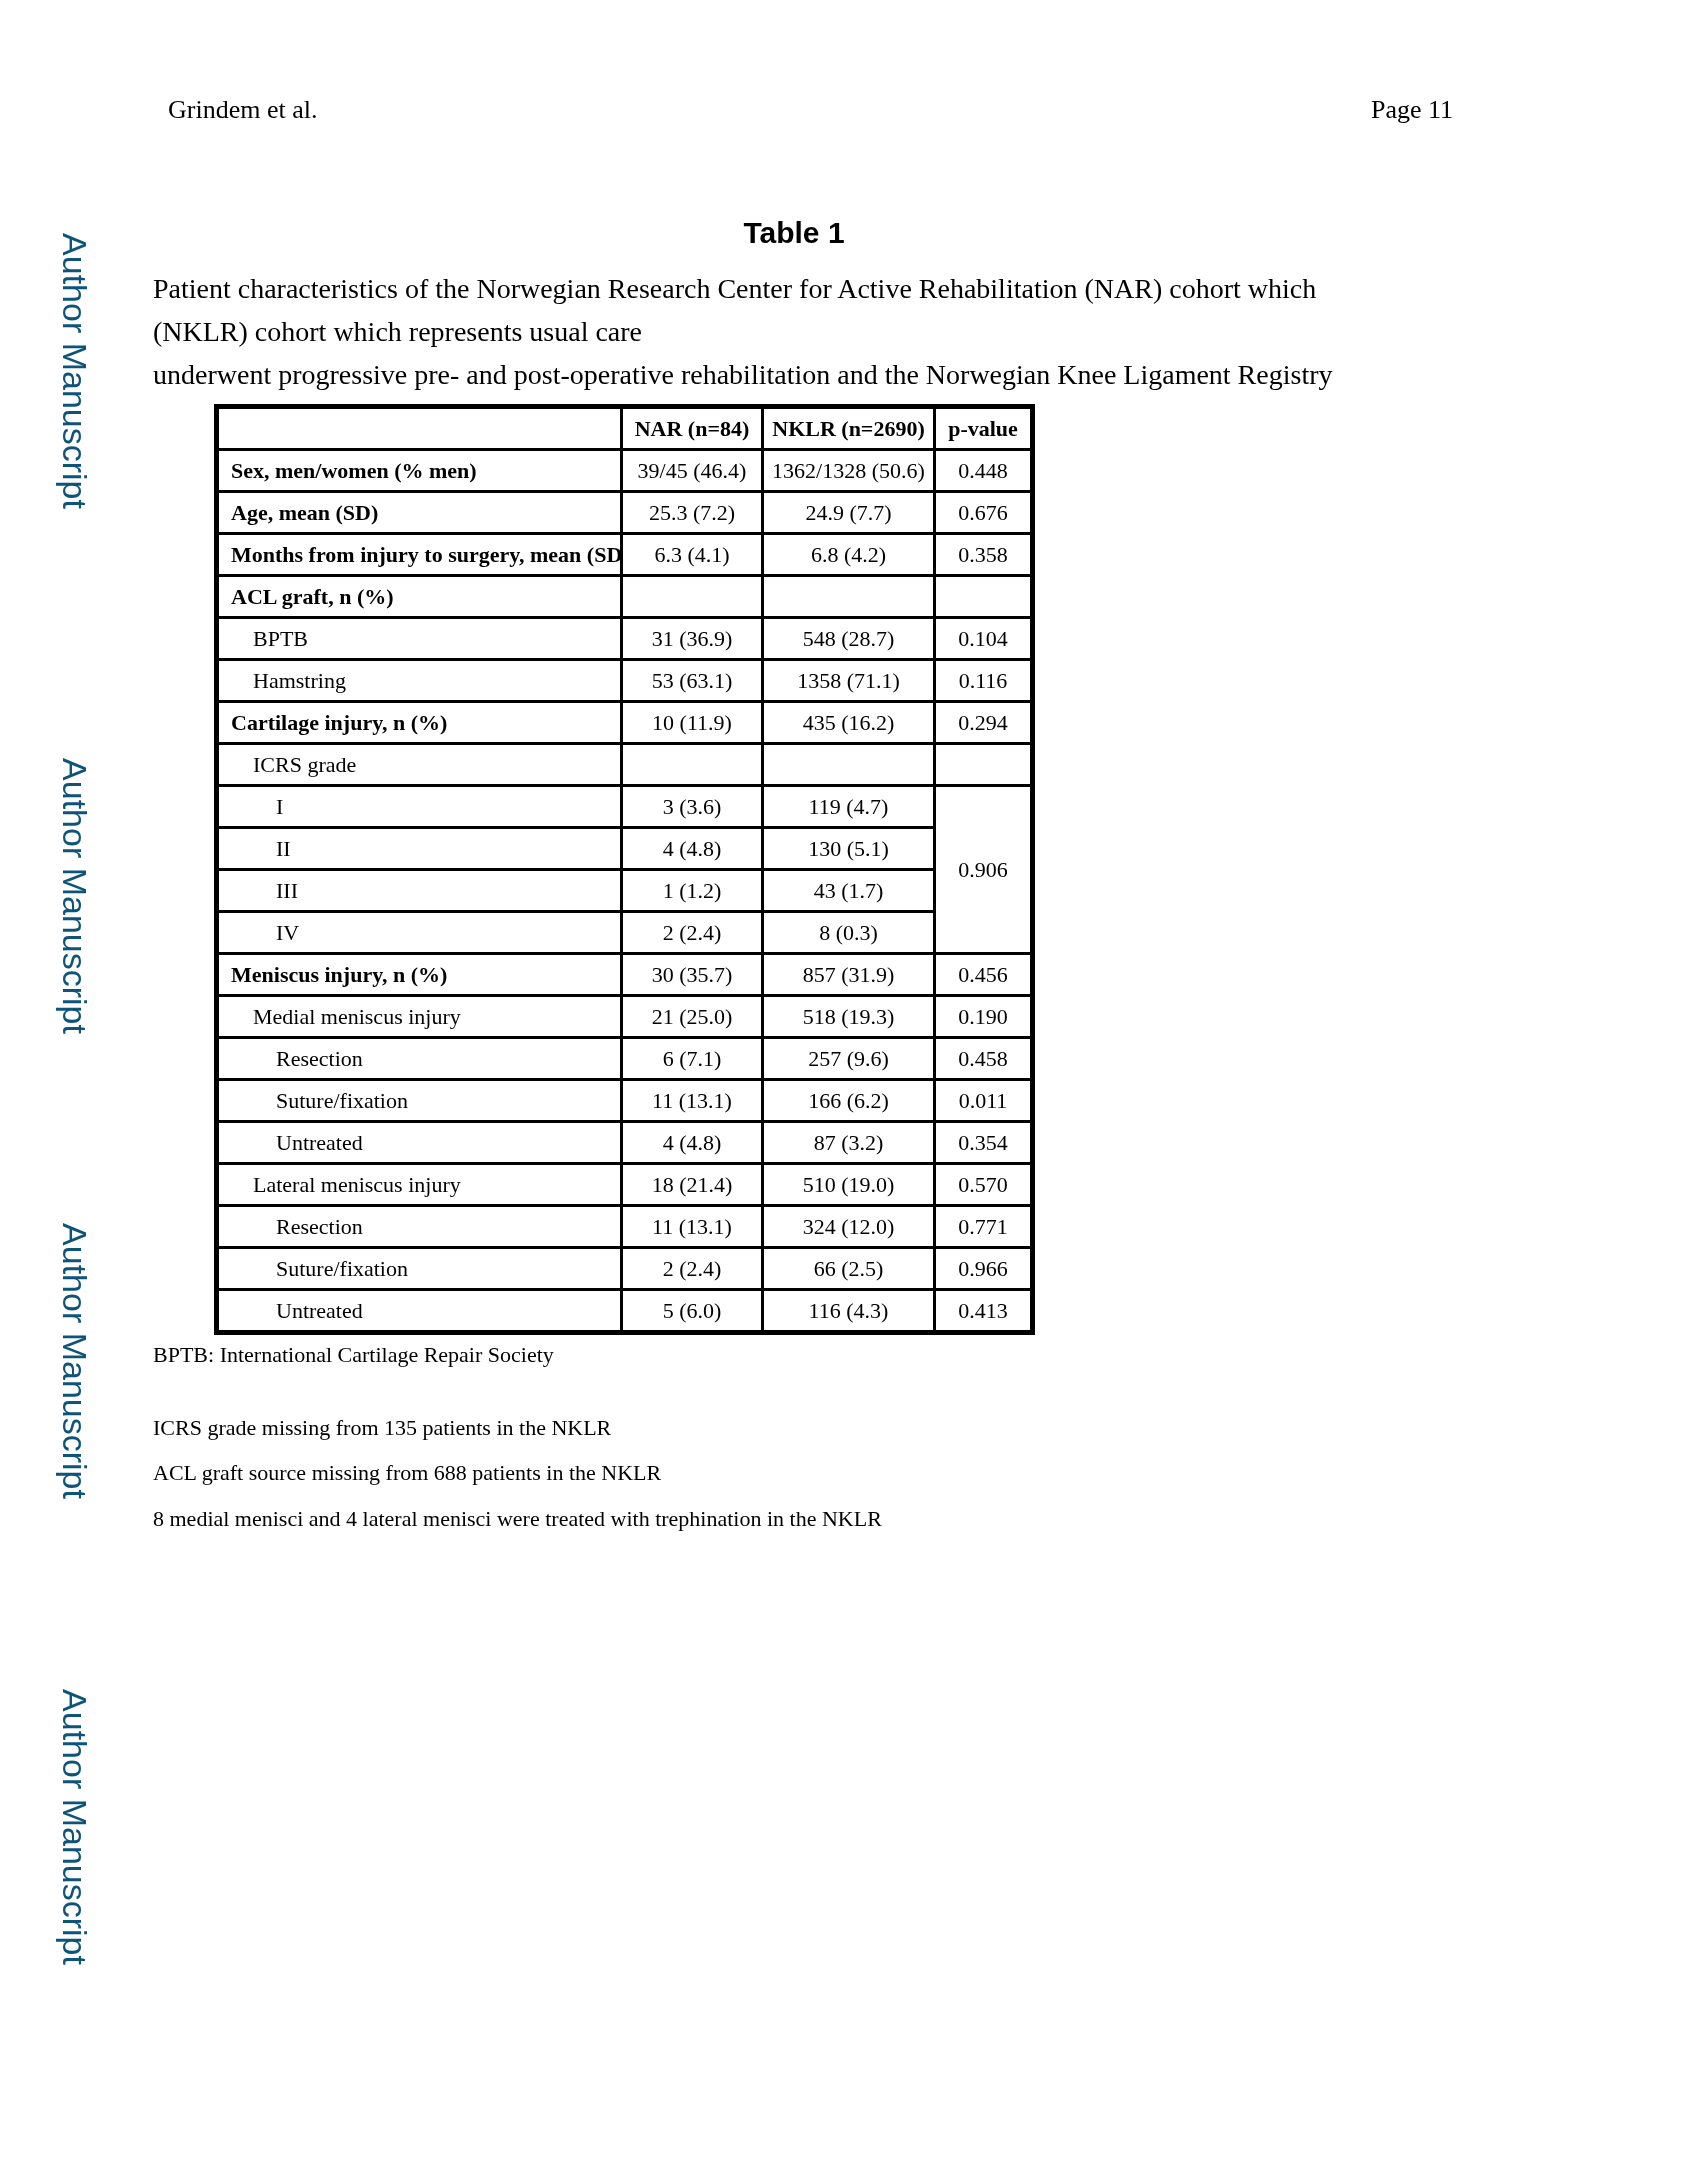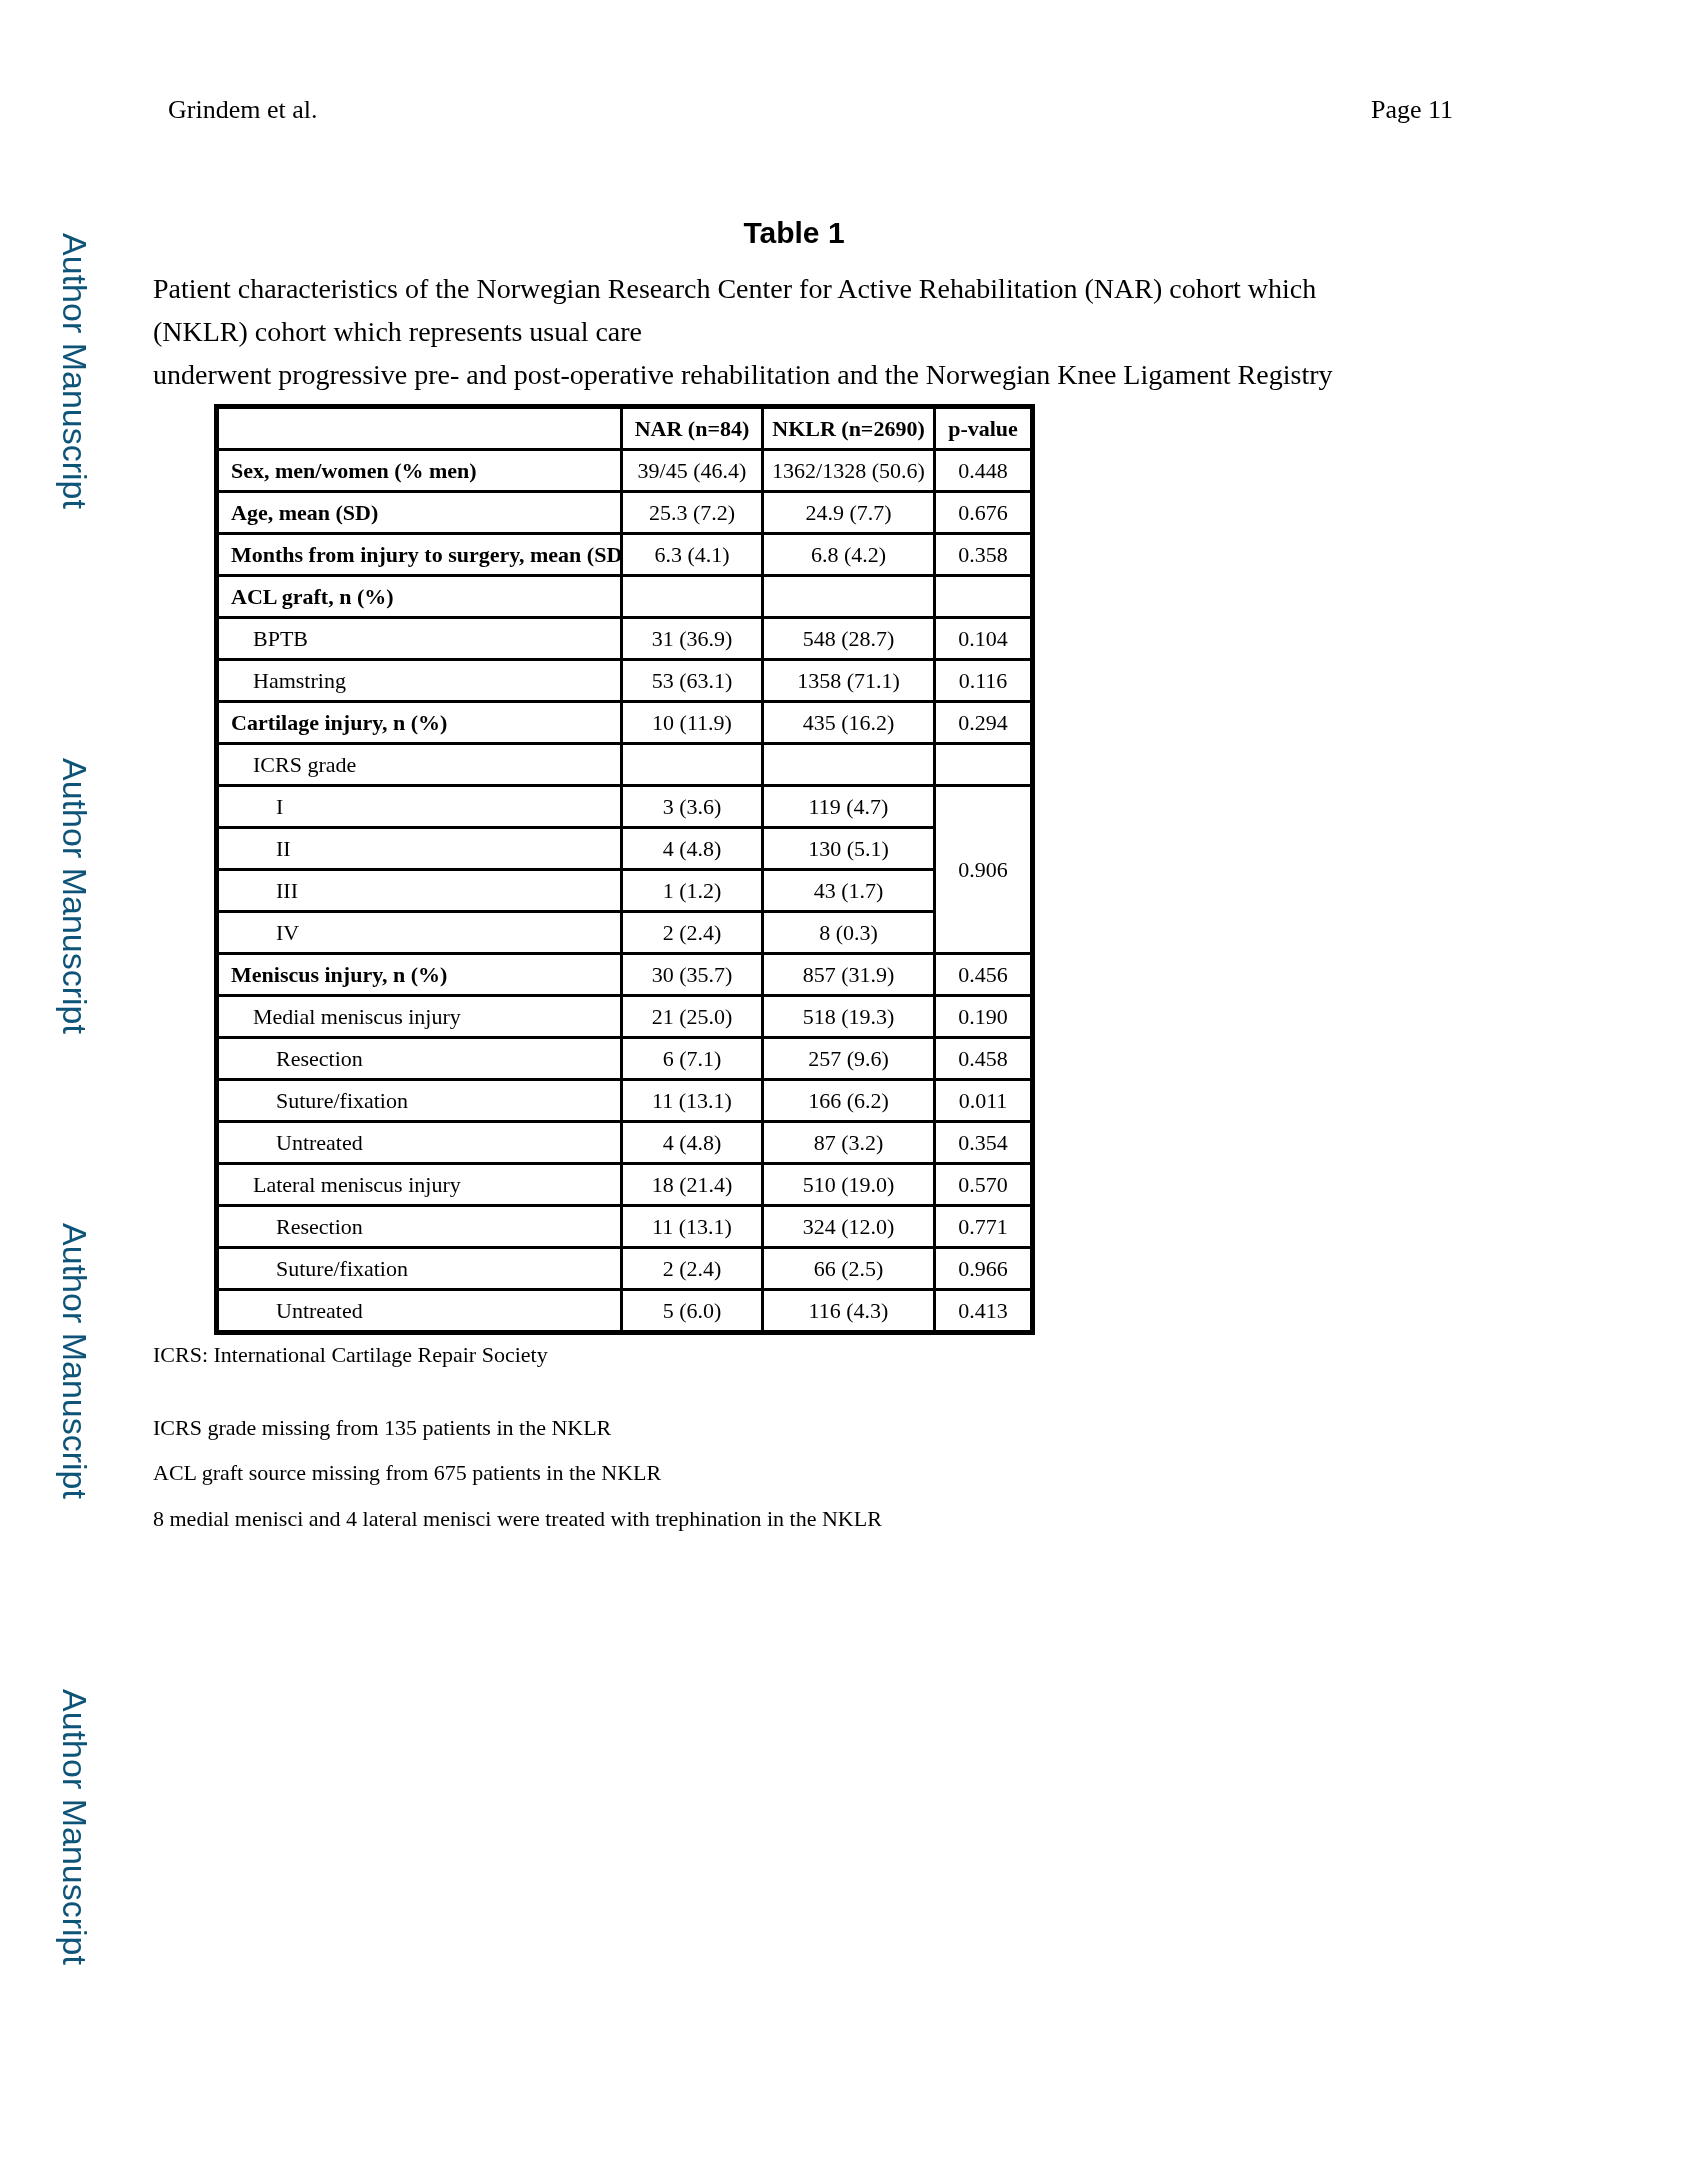--- a/index.html
+++ b/index.html
@@ -210,21 +210,21 @@
     <tr>
       <td class="label l2">Untreated</td>
       <td class="val">5 (6.0)</td>
       <td class="val">116 (4.3)</td>
       <td class="val">0.413</td>
     </tr>
   </tbody>
     </table>
 
   <div class="footnote fn1">
-    <span>ICRS: International Cartilage Repair Society</span>
+    <span>BPTB: International Cartilage Repair Society</span>
   </div>
   <div class="footnote fn2">ICRS grade missing from 135 patients in the NKLR</div>
-  <div class="footnote fn3">ACL graft source missing from 675 patients in the NKLR</div>
+  <div class="footnote fn3">ACL graft source missing from 688 patients in the NKLR</div>
   <div class="footnote fn4">8 medial menisci and 4 lateral menisci were treated with trephination in the NKLR</div>
 
 
 </div>
 
 
 </body></html>

